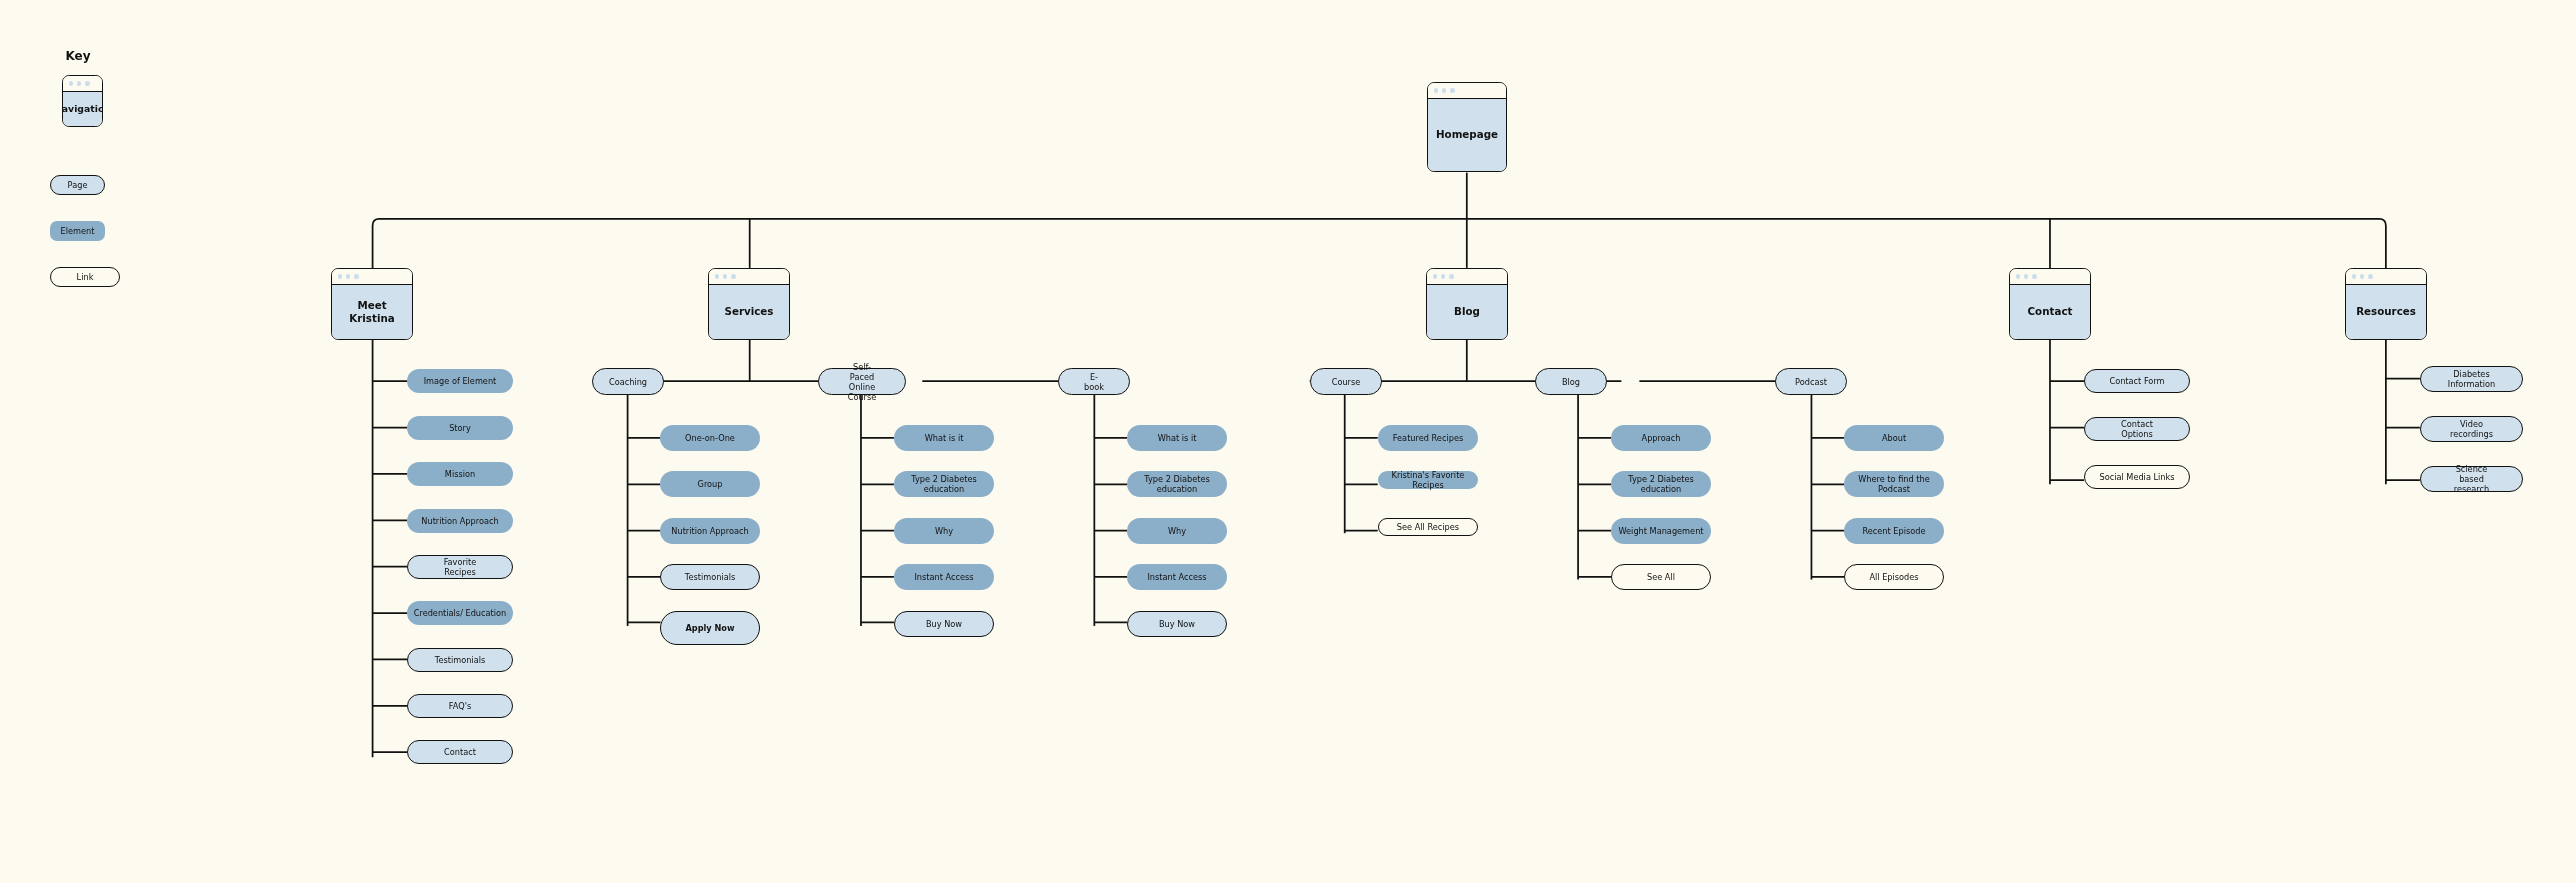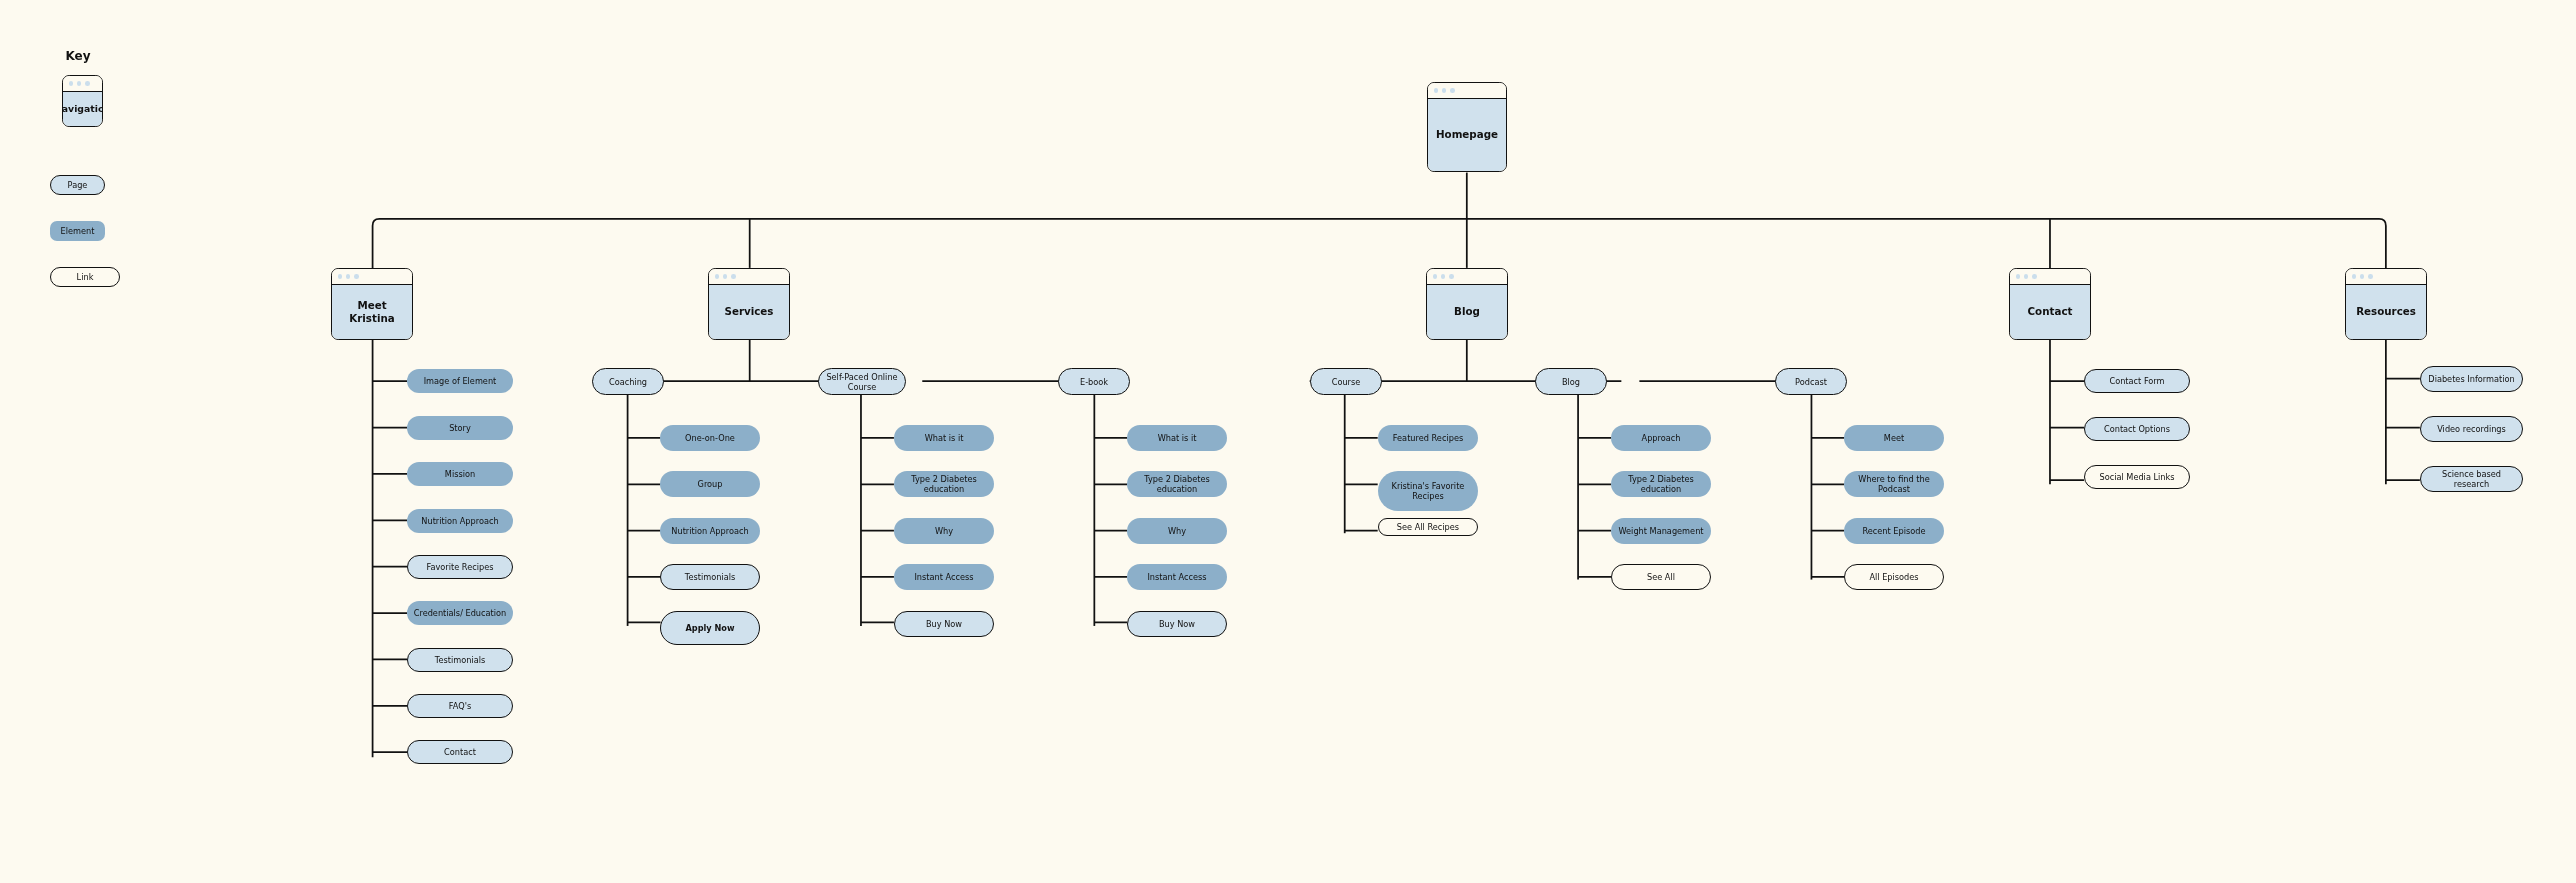--- a/index.html
+++ b/index.html
@@ -68,21 +68,21 @@
     font-weight:700;
     box-sizing:border-box;
     padding:0 2.1px;
   }
 
   
   .page-node{
     background:#d0e1ed;
     border:1.3px solid #111;
     border-radius:515px;
-    padding:0 5px;
+    padding:0 22px;
   }
   
   .element-node{
     background:#8cafc9;
     border:none;
     border-radius:515px;
     padding:0 4.1px;
   }
   
   .link-node{
@@ -294,28 +294,28 @@
       <div class="node element-node sm" style="left: 894px; top: 564px; width: 100px; height: 26px;">Instant Access</div>
       <div class="node page-node sm" style="left: 894px; top: 611px; width: 100px; height: 26px;">Buy Now</div>
       <div class="node page-node sm" style="left: 1058px; top: 368px; width: 72px; height: 27px;">E-book</div>
       <div class="node element-node sm" style="left: 1127px; top: 425px; width: 100px; height: 26px;">What is it</div>
       <div class="node element-node sm" style="left: 1127px; top: 471px; width: 100px; height: 26px;">Type 2 Diabetes education</div>
       <div class="node element-node sm" style="left: 1127px; top: 518px; width: 100px; height: 26px;">Why</div>
       <div class="node element-node sm" style="left: 1127px; top: 564px; width: 100px; height: 26px;">Instant Access</div>
       <div class="node page-node sm" style="left: 1127px; top: 611px; width: 100px; height: 26px;">Buy Now</div>
       <div class="node page-node sm" style="left: 1310px; top: 368px; width: 72px; height: 27px;">Course</div>
       <div class="node element-node sm" style="left: 1378px; top: 425px; width: 100px; height: 26px;">Featured Recipes</div>
-      <div class="node element-node sm" style="left: 1378px; top: 471px; width: 100px; height: 40px;">Kristina's Favorite Recipes</div>
+      <div class="node element-node sm" style="left: 1378px; top: 471px; width: 100px; height: 18px;">Kristina's Favorite Recipes</div>
       <div class="node link-node sm" style="left: 1378px; top: 518px; width: 100px; height: 18px;">See All Recipes</div>
       <div class="node page-node sm" style="left: 1535px; top: 368px; width: 72px; height: 27px;">Blog</div>
       <div class="node element-node sm" style="left: 1611px; top: 425px; width: 100px; height: 26px;">Approach</div>
       <div class="node element-node sm" style="left: 1611px; top: 471px; width: 100px; height: 26px;">Type 2 Diabetes education</div>
       <div class="node element-node sm" style="left: 1611px; top: 518px; width: 100px; height: 26px;">Weight Management</div>
       <div class="node link-node sm" style="left: 1611px; top: 564px; width: 100px; height: 26px;">See All</div>
       <div class="node page-node sm" style="left: 1775px; top: 368px; width: 72px; height: 27px;">Podcast</div>
-      <div class="node element-node sm" style="left: 1844px; top: 425px; width: 100px; height: 26px;">Meet</div>
+      <div class="node element-node sm" style="left: 1844px; top: 425px; width: 100px; height: 26px;">About</div>
       <div class="node element-node sm" style="left: 1844px; top: 471px; width: 100px; height: 26px;">Where to find the Podcast</div>
       <div class="node element-node sm" style="left: 1844px; top: 518px; width: 100px; height: 26px;">Recent Episode</div>
       <div class="node link-node sm" style="left: 1844px; top: 564px; width: 100px; height: 26px;">All Episodes</div>
     </div>
 
 </div>
 
 
 </body></html>

